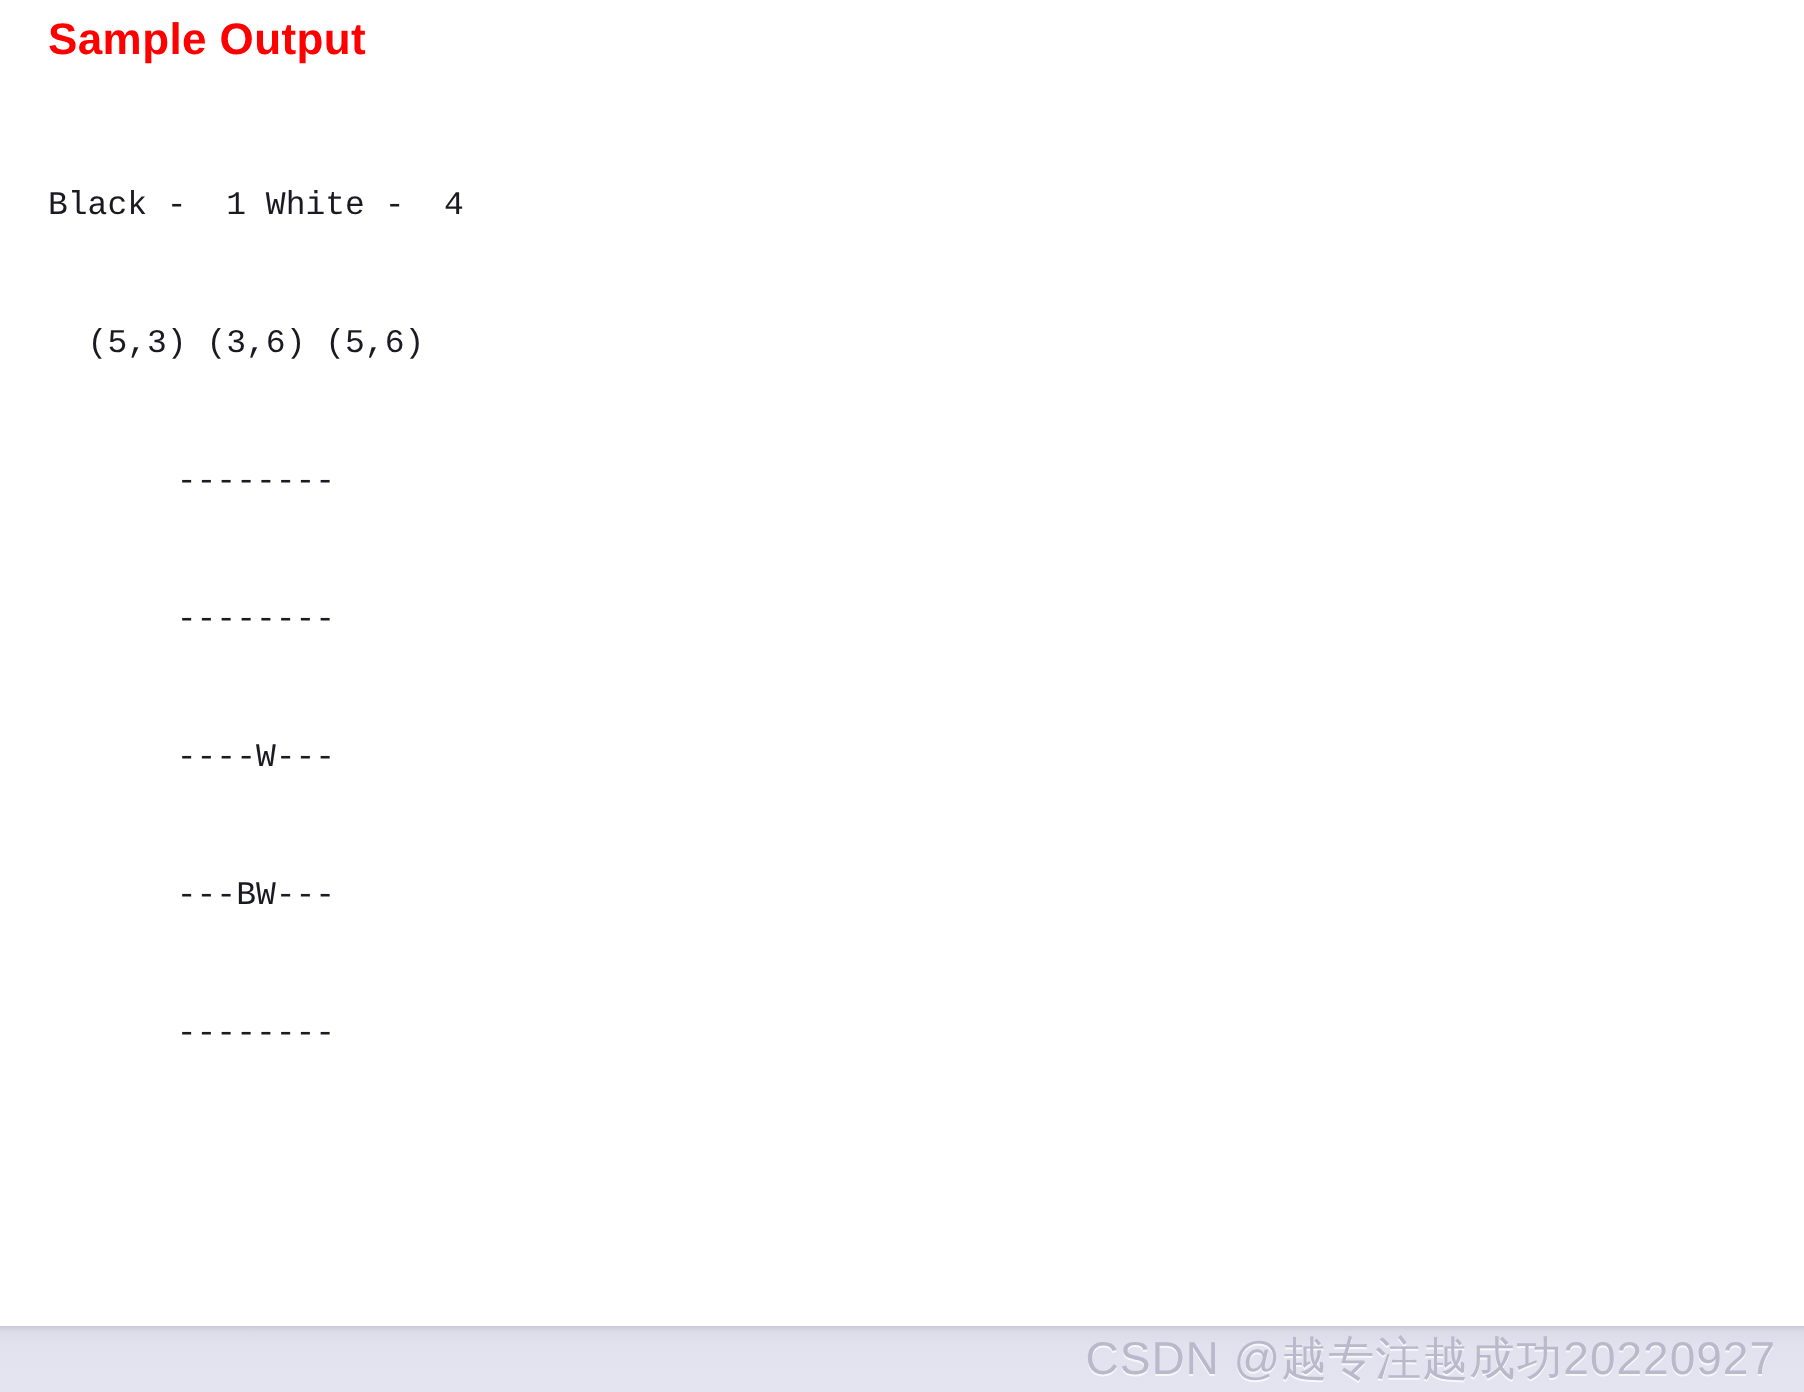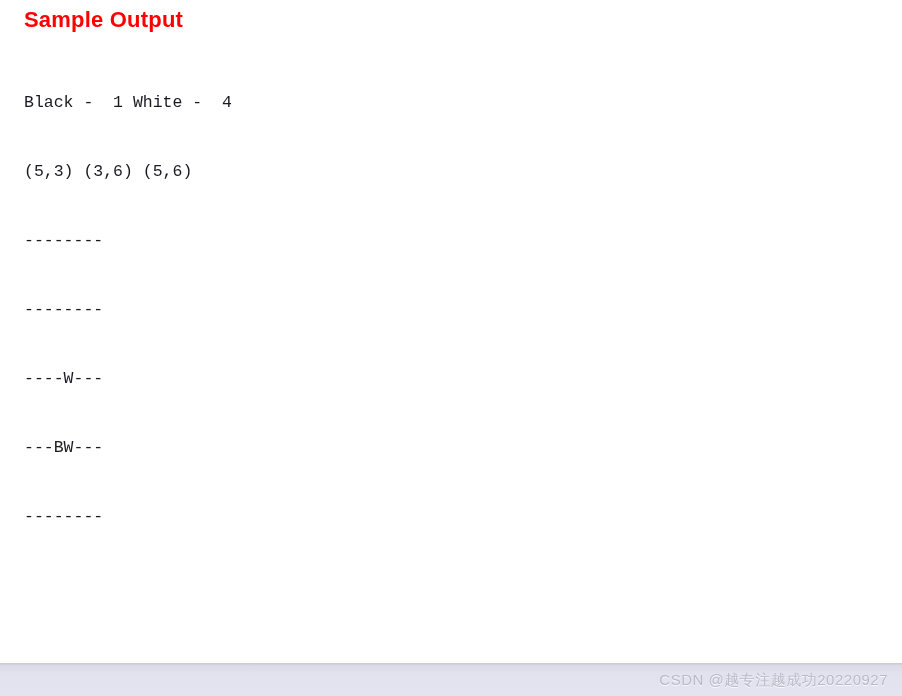--- a/index.html
+++ b/index.html
@@ -16,20 +16,21 @@
     -webkit-font-smoothing: antialiased;
   }
 
   #page {
     position: absolute;
     left: 0;
     top: 0;
     width: 902px;
     height: 696px;
     background: #ffffff;
+    text-align: center;
   }
 
   .title {
     position: absolute;
     left: 24px;
     top: 7px;
     font-family: "Liberation Sans", sans-serif;
     font-size: 22px;
     font-weight: bold;
     color: #ff0000;
@@ -70,21 +71,21 @@
                 #e4e4f0 33px);
   }
 
   .watermark-text {
     position: absolute;
     right: 14px;
     top: 663px;
     height: 33px;
     line-height: 33px;
     font-family: "Liberation Sans", sans-serif;
-    font-size: 15px;
+    font-size: 23px;
     color: #b9b9cc;
     white-space: nowrap;
     letter-spacing: 0.5px;
     text-shadow: 0 1px 0 rgba(255,255,255,0.75);
   }
 </style>
 </head>
 <body>
 
 <div id="page">

